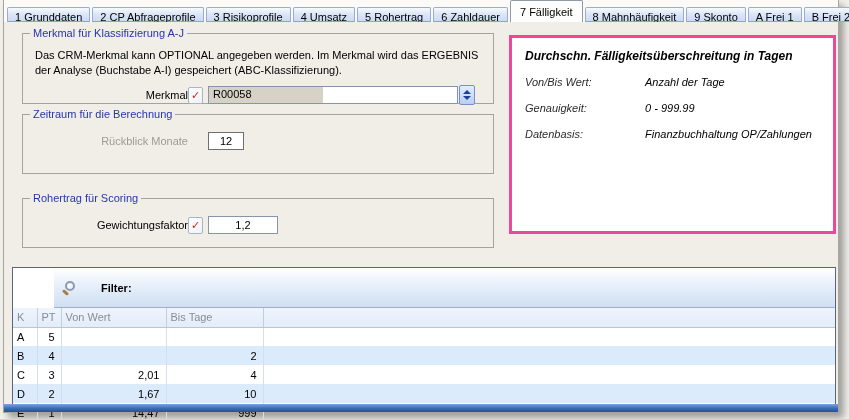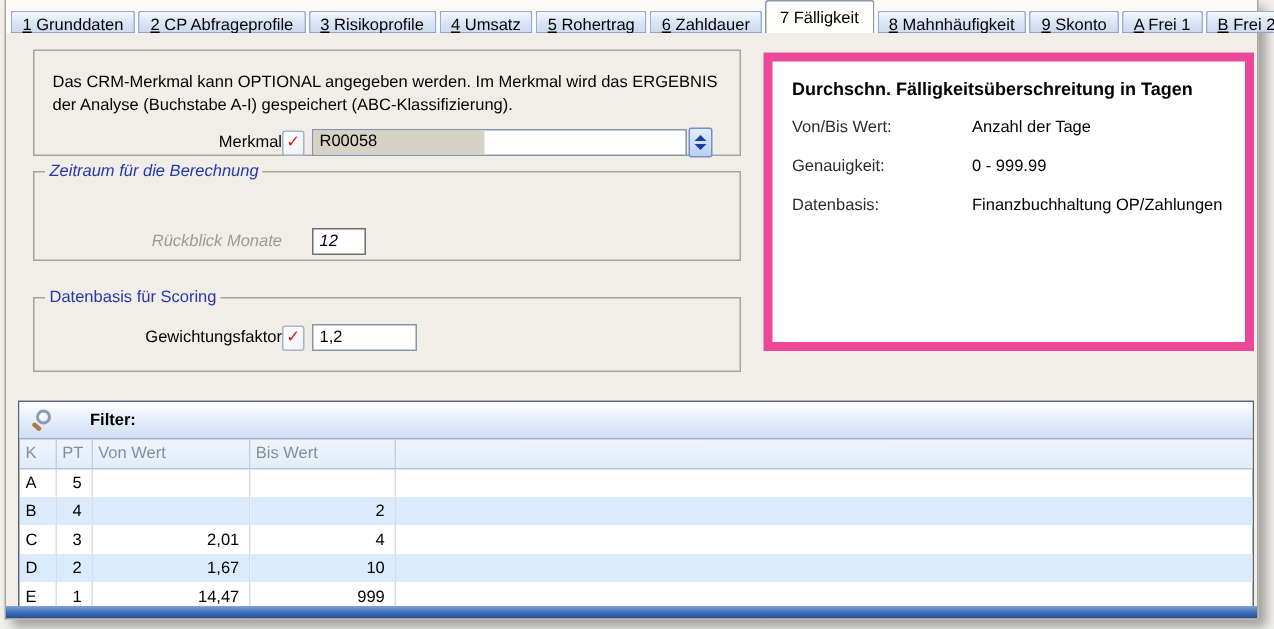--- a/index.html
+++ b/index.html
@@ -27,21 +27,21 @@
   .content { position: absolute; left: 0; top: 22px; right: 0; bottom: 8px;
     background: #f0eee7; }
 
   .left-col { position: absolute; left: 18px; top: 4px; width: 472px; }
 
   .groupbox { position: relative; border: 1px solid #a3a3a3; margin-top: 7px;
     padding: 14px 10px 8px; background: #f0eee7; }
   .groupbox .legend { position: absolute; top: -7px; left: 7px;
     background: #f0eee7; padding: 0 3px; color: #2636ae; }
   .gb-merkmal  { height: 71px; margin-bottom: 10px; }
-  .gb-zeitraum { height: 60px; margin-bottom: 24px;  padding-top: 36px; font-style: italic; }
+  .gb-zeitraum { height: 60px; margin-bottom: 24px;  padding-top: 16px; }
   .gb-gewicht  { height: 50px; padding-top: 16px; }
 
   .desc { width: 452px; line-height: 15px; margin-bottom: 7px; padding-left: 2px; }
 
   .field-row { display: flex; align-items: center; height: 20px; }
   .field-label { width: 155px; padding-left: 2px; text-align: right; }
   .field-label.dim { color: #9c9c94; }
   .icon-slot { width: 20px; display: flex; align-items: center; }
 
   .check-icon { width: 15px; height: 17px; border: 1px solid #a9b4c9; border-radius: 2px;
@@ -55,38 +55,38 @@
   .spinner { width: 16px; height: 20px; margin-left: 1px;
     border: 1px solid #7690c9; border-radius: 2px;
     background: linear-gradient(#e3edfb,#b9d0f0); display: flex; flex-direction: column;
     align-items: center; justify-content: center; gap: 2px; }
   .tri-up    { width: 0; height: 0; border-left: 4px solid transparent;
     border-right: 4px solid transparent; border-bottom: 4px solid #1f3f9f; }
   .tri-down  { width: 0; height: 0; border-left: 4px solid transparent;
     border-right: 4px solid transparent; border-top: 4px solid #1f3f9f; }
 
   .small-input { height: 18px; border: 1px solid #716f6a; background: #fff;
-    font: inherit; text-align: left; padding: 0 4px; }
+    font: inherit; text-align: center; padding: 0 4px; }
   .w-months { width: 36px; }
   .w-factor { width: 70px; border-color: #8595ab; }
 
   
   .info-panel { position: absolute; left: 505px; top: 13px; width: 327px; height: 199px;
-    background: #fff; border: 6px solid #ec4899; padding: 11px 13px; }
+    background: #fff; border: 3px solid #ec4899; padding: 11px 13px; font-style: italic; }
   .info-title { font-weight: bold; font-size: 12px; margin-bottom: 11px; }
   .info-row { display: flex; margin-bottom: 10px; line-height: 16px; }
   .info-label { width: 120px; color: #2b2b2b; }
   .info-value { color: #000; }
 
   
   .grid-panel { position: absolute; left: 8px; top: 245px; width: 824px; height: 140px;
     border: 1px solid #5c6678; background: #fff; }
-  .filter-bar { height: 25px; display: flex; align-items: center;
+  .filter-bar { height: 40px; display: flex; align-items: center;
     background: linear-gradient(#ffffff,#e9f1fb 40%, #cfdff3);
-    border-bottom: 1px solid #9db1cd; }
+    border-bottom: 1px solid #9db1cd; margin-left: 41px; }
   .mag-icon { position: relative; width: 16px; height: 16px; margin-left: 7px; }
   .mag-glass { position: absolute; left: 4px; top: 1px; width: 10px; height: 10px;
     border: 2px solid #8c9ab3; border-radius: 50%;
     background: radial-gradient(circle at 35% 35%, #ffffff, #dfe7f2); }
   .mag-handle { position: absolute; left: 1px; top: 11px; width: 7px; height: 3px;
     background: #a97c3f; border-radius: 2px; transform: rotate(40deg); }
   .filter-label { font-weight: bold; margin-left: 24px; }
 
   table.grid { border-collapse: collapse; width: 100%; table-layout: fixed; }
   .grid th { height: 19px; font-weight: normal; color: #878d97; text-align: left;
@@ -125,20 +125,21 @@
     <div class="tab"><span class="tab-key">A</span> <span>Frei 1</span></div>
     <div class="tab"><span class="tab-key">B</span> <span>Frei 2</span></div>
 
   </div>
 
   <div class="content">
 
     <div class="left-col">
 
       <div class="groupbox gb-merkmal">
+        <span class="legend">Merkmal für Klassifizierung A-J</span>
         <div class="desc">Das CRM-Merkmal kann OPTIONAL angegeben werden. Im Merkmal wird das ERGEBNIS der Analyse (Buchstabe A-I) gespeichert (ABC-Klassifizierung).</div>
         <div class="field-row">
           <span class="field-label">Merkmal</span>
           <span class="icon-slot">
               <span class="check-icon">✓</span>
             </span>
           <div class="merkmal-field">
             <div class="merkmal-value">R00058</div>
           </div>
           <div class="spinner">
@@ -151,21 +152,21 @@
       <div class="groupbox gb-zeitraum">
         <span class="legend">Zeitraum für die Berechnung</span>
         <div class="field-row">
           <span class="field-label dim">Rückblick Monate</span>
           <span class="icon-slot"></span>
           <input class="small-input w-months" value="12" style="">
         </div>
       </div>
 
       <div class="groupbox gb-gewicht">
-        <span class="legend">Datenbasis für Scoring</span>
+        <span class="legend">Rohertrag für Scoring</span>
         <div class="field-row">
           <span class="field-label">Gewichtungsfaktor</span>
           <span class="icon-slot">
               <span class="check-icon">✓</span>
             </span>
           <input class="small-input w-factor" value="1,2" style="">
         </div>
       </div>
     </div>
 
@@ -199,21 +200,21 @@
             <col class="col-pt">
             <col class="col-von">
             <col class="col-bis">
             <col>
           </colgroup>
         <thead>
           <tr>
             <th>K</th>
             <th>PT</th>
             <th>Von Wert</th>
-            <th>Bis Wert</th>
+            <th>Bis Tage</th>
             <th></th>
           </tr>
         </thead>
         <tbody>
           <tr>
             <td>A</td>
             <td class="num">5</td>
             <td class="num"></td>
             <td class="num"></td>
             <td></td>

